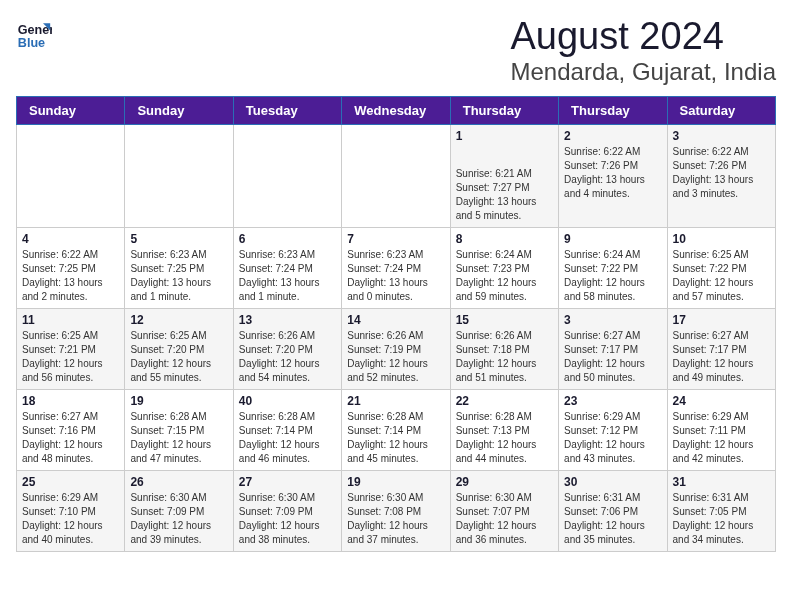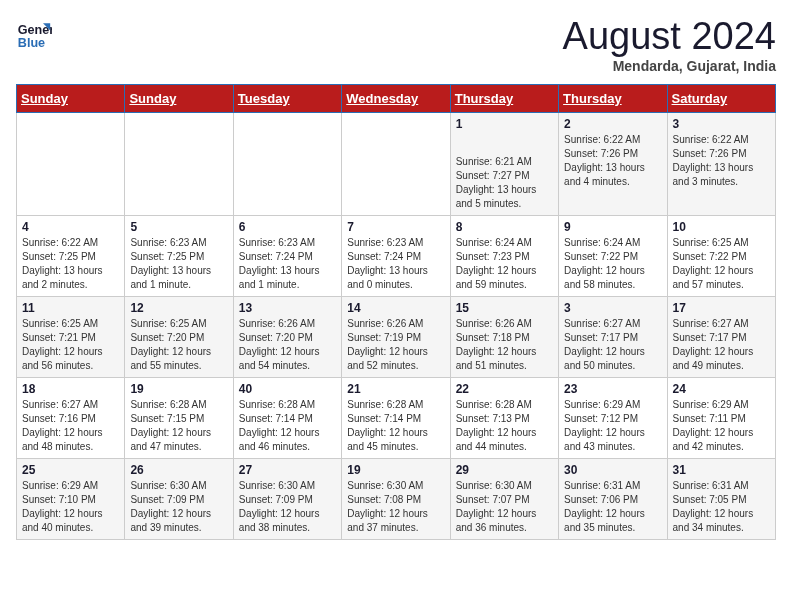--- a/index.html
+++ b/index.html
@@ -19,47 +19,45 @@
     .logo {
       display: flex;
       align-items: center;
       gap: 4px;
     }
     .logo-icon {
       width: 36px;
       height: 36px;
     }
     .title-block {
-      text-align: right;
     }
     .calendar-title {
       font-size: 38px;
       font-weight: 300;
       color: #1a1a2e;
       line-height: 1.1;
     }
     .calendar-subtitle {
-      font-size: 14px;
+      font-size: 24px;
       color: #444;
-      font-weight: bold;
+      font-weight: normal;
     }
     .calendar {
       width: 100%;
       border-collapse: collapse;
       font-size: 10.5px;
     }
     .calendar thead th {
-      background: #b91c1c;
+      background: #4c1d95;
       color: #fff;
-      padding: 6px 4px;
+      padding: 6px 12px;
       text-align: left;
       font-size: 13px;
       font-weight: bold;
       border: 1px solid #2a6db5;
-      text-decoration: underline;
     }
     .calendar tbody td {
       border: 1px solid #ccc;
       vertical-align: top;
       padding: 4px 5px;
       width: calc(100% / 7);
       min-height: 80px;
       height: 80px;
       background: #fff;
     }

